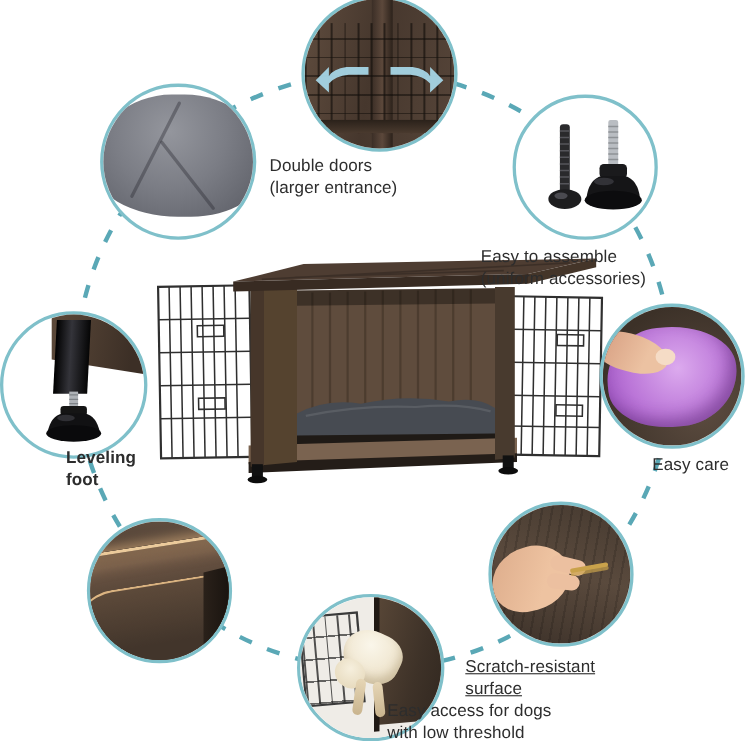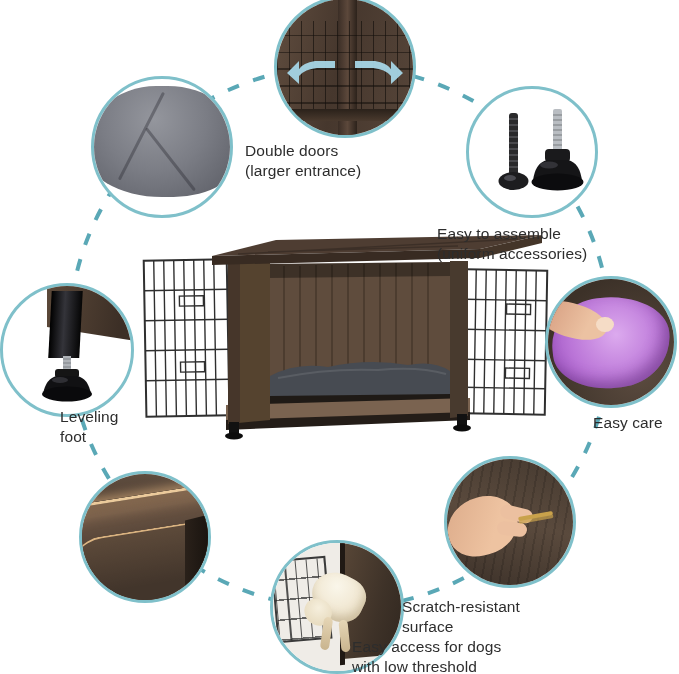--- a/index.html
+++ b/index.html
@@ -241,20 +241,20 @@
       <ellipse cx="64" cy="108" rx="25" ry="7.5" fill="#0a0a0c"></ellipse>
       <ellipse cx="57" cy="94" rx="8" ry="3" fill="#35353b" opacity=".85"></ellipse>
     </svg>
   </div>
 
   <div class="label" style="left:245px;top:141px;width:190px;">Double doors
 (larger entrance)</div>
   <div class="label" style="left:437px;top:224px;width:205px;">Easy to assemble
 (uniform accessories)</div>
   <div class="label" style="left:593px;top:413px;width:90px;">Easy care</div>
-  <div class="label" style="left:402px;top:597px;width:170px;">Scratch-resistant
+  <div class="label" style="left:423px;top:597px;width:170px;text-decoration:underline;">Scratch-resistant
 surface</div>
   <div class="label" style="left:352px;top:637px;width:205px;">Easy access for dogs
 with low threshold</div>
-  <div class="label" style="left:60px;top:407px;width:90px;">Leveling
+  <div class="label" style="left:60px;top:407px;width:90px;font-weight:bold;">Leveling
 foot</div>
 
 </div>
 
 </body></html>

